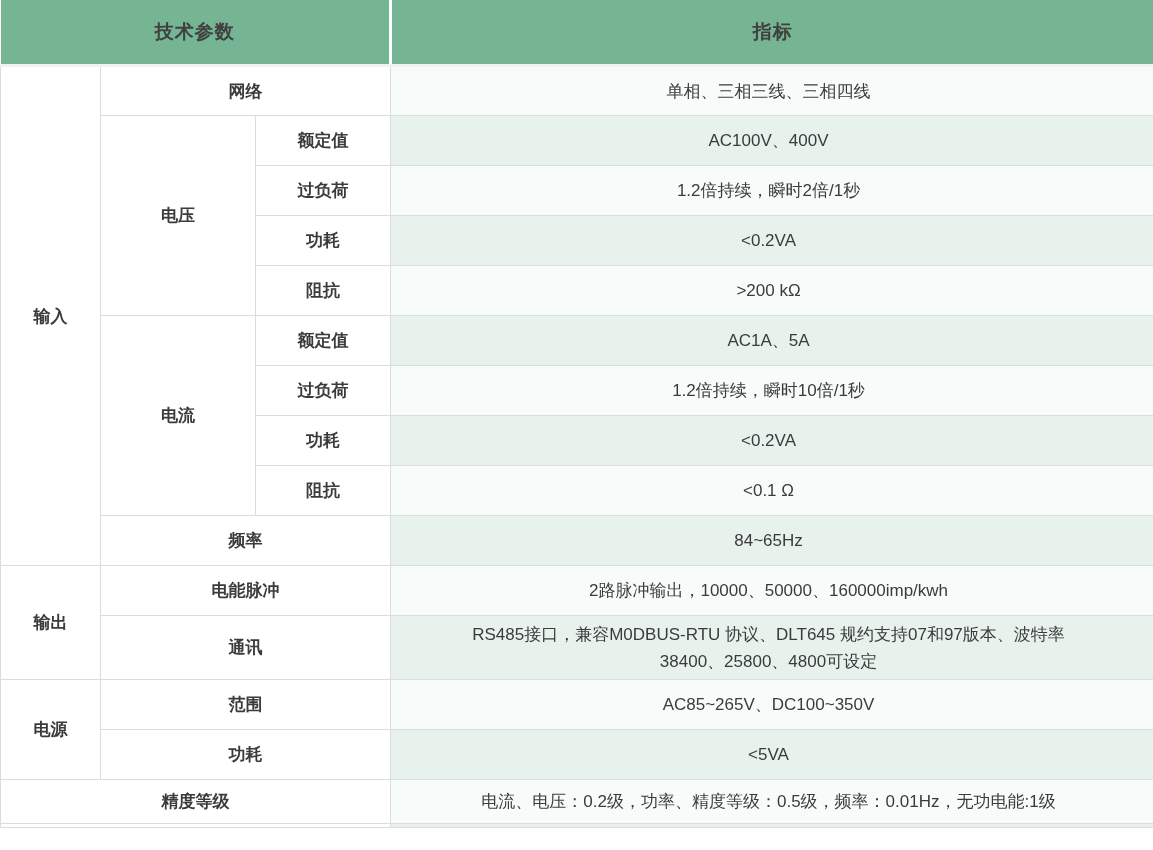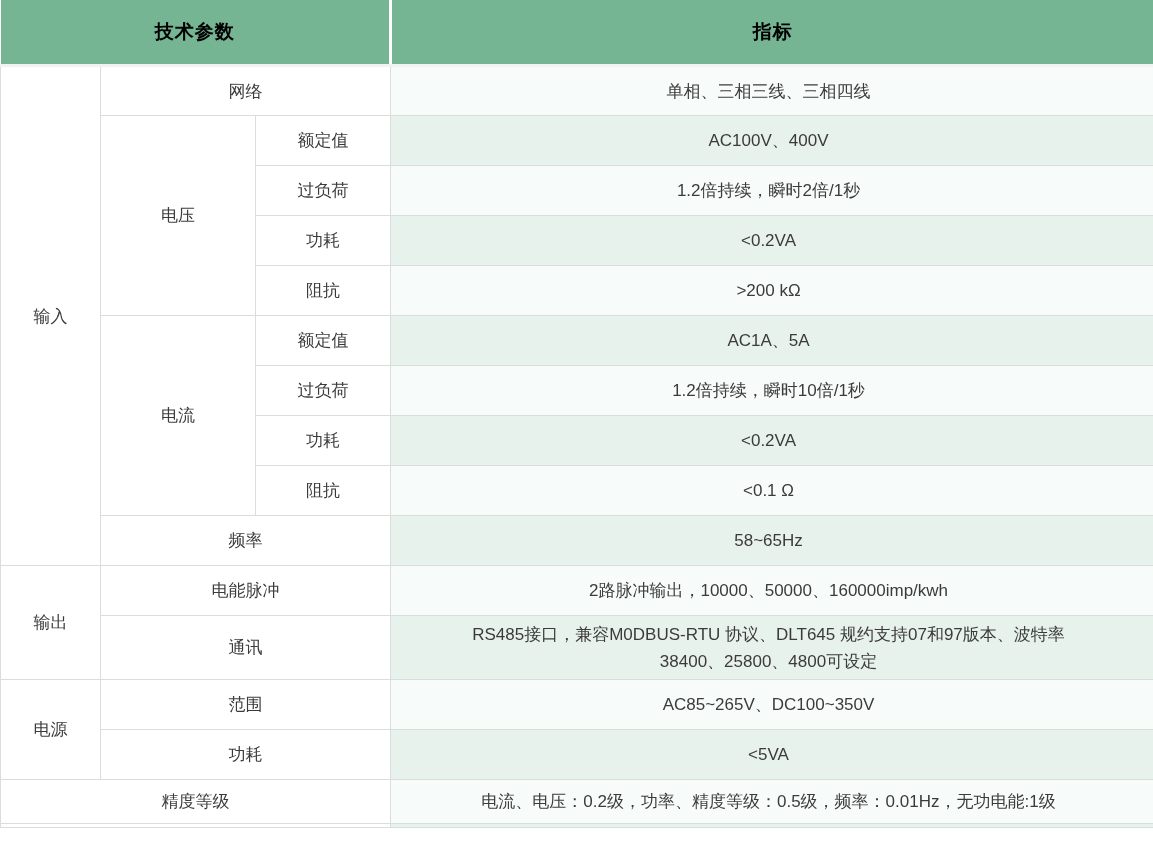--- a/index.html
+++ b/index.html
@@ -22,41 +22,41 @@
     color: #3b3b3b;
   }
   table.spec col.c1 { width: 100px; }
   table.spec col.c2 { width: 155px; }
   table.spec col.c3 { width: 135px; }
   table.spec col.c4 { width: 763px; }
 
   
   thead th {
     background: #75b593;
-    color: #000000;
+    color: #404040;
     font-size: 19px;
     font-weight: 700;
     letter-spacing: 1px;
     height: 62px;
     text-align: center;
     vertical-align: middle;
     border: none;
     border-bottom: 3px solid #f1f3f2;
   }
   thead th.params { border-right: 3px solid #ffffff; }
 
   
   tbody th, tbody td {
     border: 1px solid #d9dddb;
     vertical-align: middle;
     font-size: 17px;
   }
   tbody th {
     background: #ffffff;
-    font-weight: 400;
+    font-weight: 700;
     color: #3b3b3b;
   }
   tbody td.v {
     background: #f7fcfa;
     font-weight: 400;
     text-align: center;
     padding: 0 60px 0 53px;
     line-height: 27px;
   }
   tbody tr:nth-child(even) td.v { background: #e8f2ed; }
@@ -119,21 +119,21 @@
       <tr class="r">
         <th>功耗</th>
         <td class="v">&lt;0.2VA</td>
       </tr>
       <tr class="r">
         <th>阻抗</th>
         <td class="v">&lt;0.1 Ω</td>
       </tr>
       <tr class="r">
         <th colspan="2">频率</th>
-        <td class="v">58~65Hz</td>
+        <td class="v">84~65Hz</td>
       </tr>
       <tr class="r">
         <th rowspan="2">输出</th>
         <th colspan="2">电能脉冲</th>
         <td class="v">2路脉冲输出，10000、50000、160000imp/kwh</td>
       </tr>
       <tr class="r-comm">
         <th colspan="2">通讯</th>
         <td class="v">RS485接口，兼容M0DBUS-RTU 协议、DLT645 规约支持07和97版本、波特率38400、25800、4800可设定</td>
       </tr>

